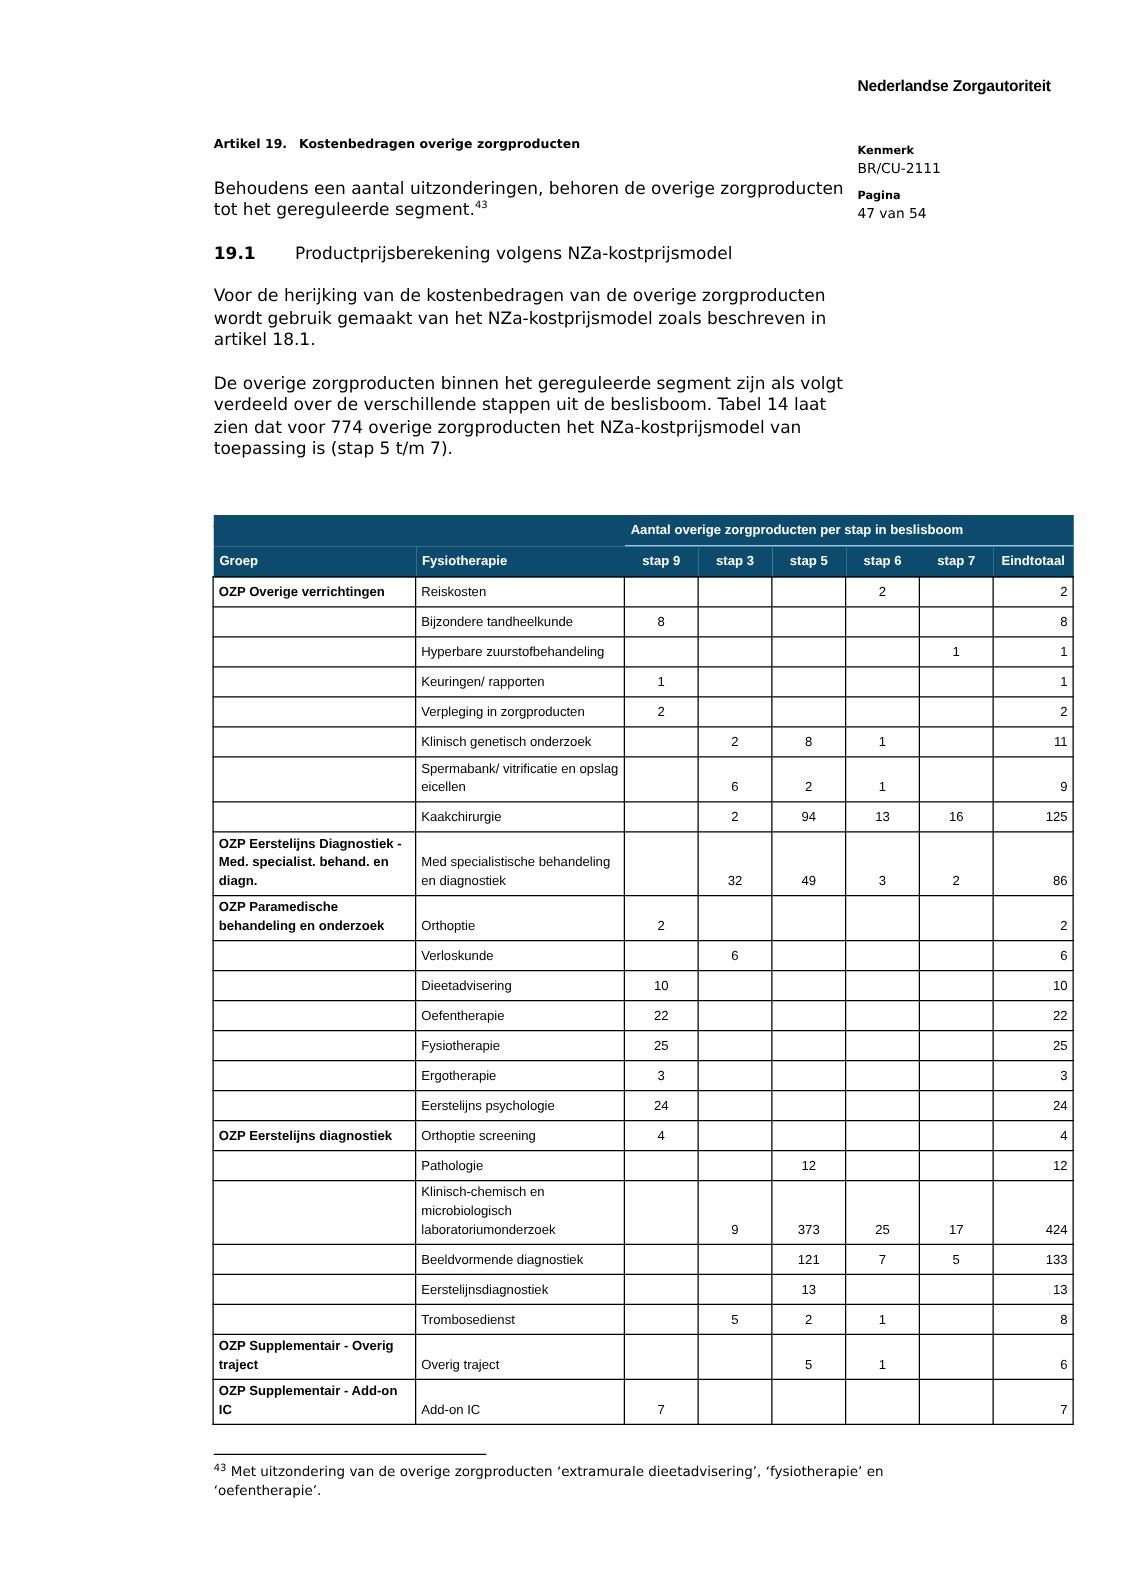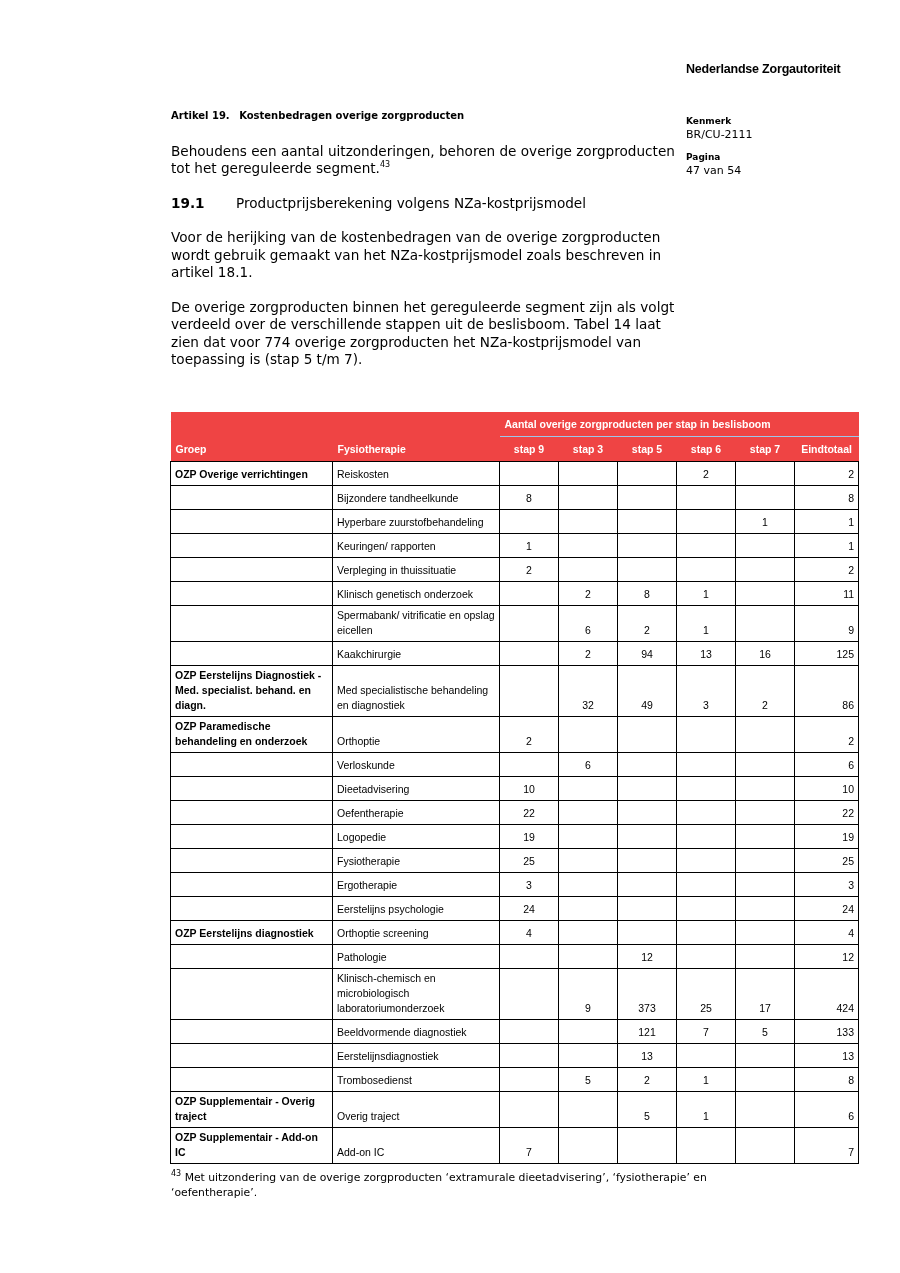--- a/index.html
+++ b/index.html
@@ -10,21 +10,21 @@
   .meta .val { margin-bottom: 8px; }
   .content { position: absolute; left: 171px; top: 107px; width: 520px; font-size: 13.6px; line-height: 17.5px; }
   .h1 { font-weight: bold; font-size: 10px; margin: 0 0 18px 0; }
   .h1 .num { margin-right: 6px; }
   p { margin: 0 0 17px 0; }
   sup { font-size: 8px; vertical-align: super; line-height: 0; }
   .h2 { margin: 0 0 17px 0; }
   .h2 .num { font-weight: bold; display: inline-block; width: 65px; }
   .caption { position: absolute; left: 171px; top: 418px; font-size: 13.6px; font-family: "DejaVu Sans", sans-serif; }
   table { position: absolute; left: 170px; top: 412px; border-collapse: collapse; font-family: "Liberation Sans", sans-serif; font-size: 10.5px; table-layout: fixed; width: 688px; }
-  th { background: #ef4444; color: #fff; font-weight: bold; font-size: 10.5px; padding: 0 5px; border: none; }
+  th { background: #0c4a6e; color: #fff; font-weight: bold; font-size: 10.5px; padding: 0 5px; border: none; }
   th.sup { height: 24px; text-align: left; padding-left: 5px; vertical-align: middle; }
   tr.hdr2 th { height: 24px; vertical-align: middle; }
   tr.hdr2 th.num { text-align: center; border-top: 1px solid #9cc6ea; }
   td { border: 1px solid #000; vertical-align: bottom; padding: 2px 4px 3px 4px; line-height: 15px; }
   td.grp { font-weight: bold; }
   td.num { text-align: center; }
   td.tot { text-align: right; }
   tr.body-row td { height: 18px; }
   .fn-line { position: absolute; left: 171px; top: 1163px; width: 218px; border-top: 1px solid #000; }
   .footnote { position: absolute; left: 171px; top: 1170px; font-size: 10.8px; line-height: 15px; width: 560px; }
@@ -119,21 +119,21 @@
         <td>Keuringen/ rapporten</td>
         <td class="num">1</td>
         <td class="num"></td>
         <td class="num"></td>
         <td class="num"></td>
         <td class="num"></td>
         <td class="tot">1</td>
       </tr>
       <tr class="body-row">
         <td class="grp"></td>
-        <td>Verpleging in thuissituatie</td>
+        <td>Verpleging in zorgproducten</td>
         <td class="num">2</td>
         <td class="num"></td>
         <td class="num"></td>
         <td class="num"></td>
         <td class="num"></td>
         <td class="tot">2</td>
       </tr>
       <tr class="body-row">
         <td class="grp"></td>
         <td>Klinisch genetisch onderzoek</td>
@@ -206,30 +206,20 @@
       </tr>
       <tr class="body-row">
         <td class="grp"></td>
         <td>Oefentherapie</td>
         <td class="num">22</td>
         <td class="num"></td>
         <td class="num"></td>
         <td class="num"></td>
         <td class="num"></td>
         <td class="tot">22</td>
-      </tr>
-      <tr class="body-row">
-        <td class="grp"></td>
-        <td>Logopedie</td>
-        <td class="num">19</td>
-        <td class="num"></td>
-        <td class="num"></td>
-        <td class="num"></td>
-        <td class="num"></td>
-        <td class="tot">19</td>
       </tr>
       <tr class="body-row">
         <td class="grp"></td>
         <td>Fysiotherapie</td>
         <td class="num">25</td>
         <td class="num"></td>
         <td class="num"></td>
         <td class="num"></td>
         <td class="num"></td>
         <td class="tot">25</td>

